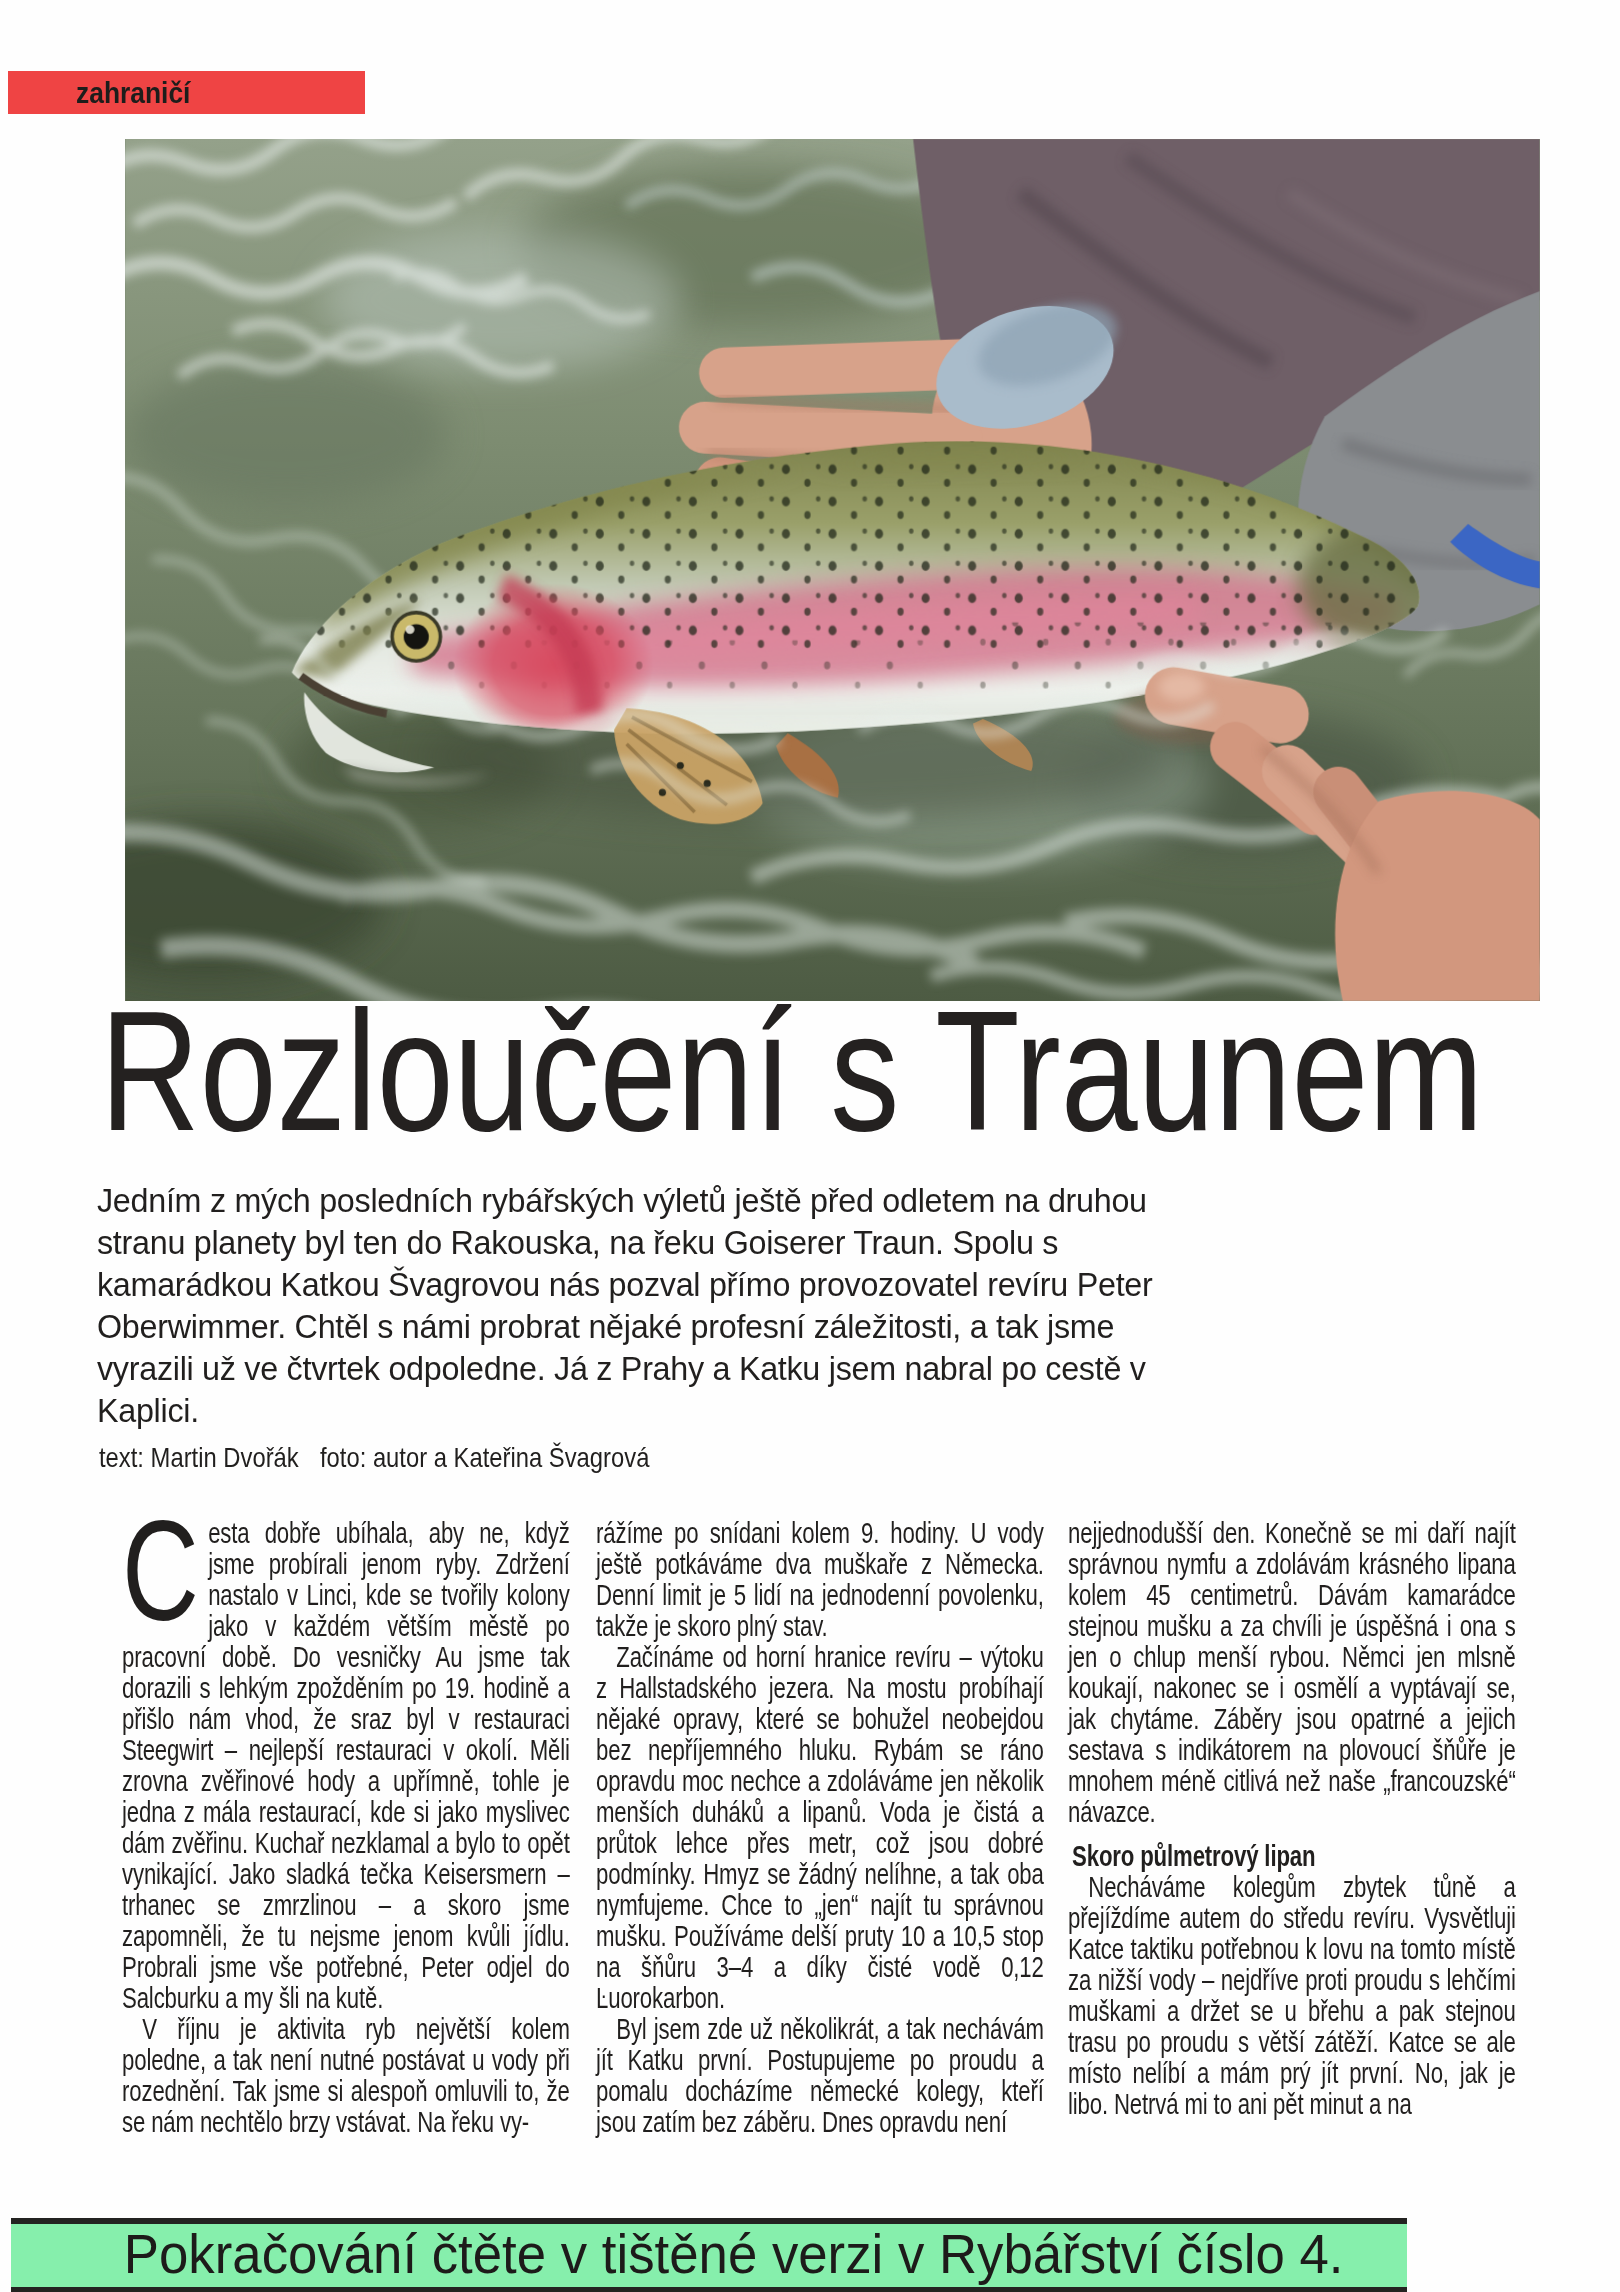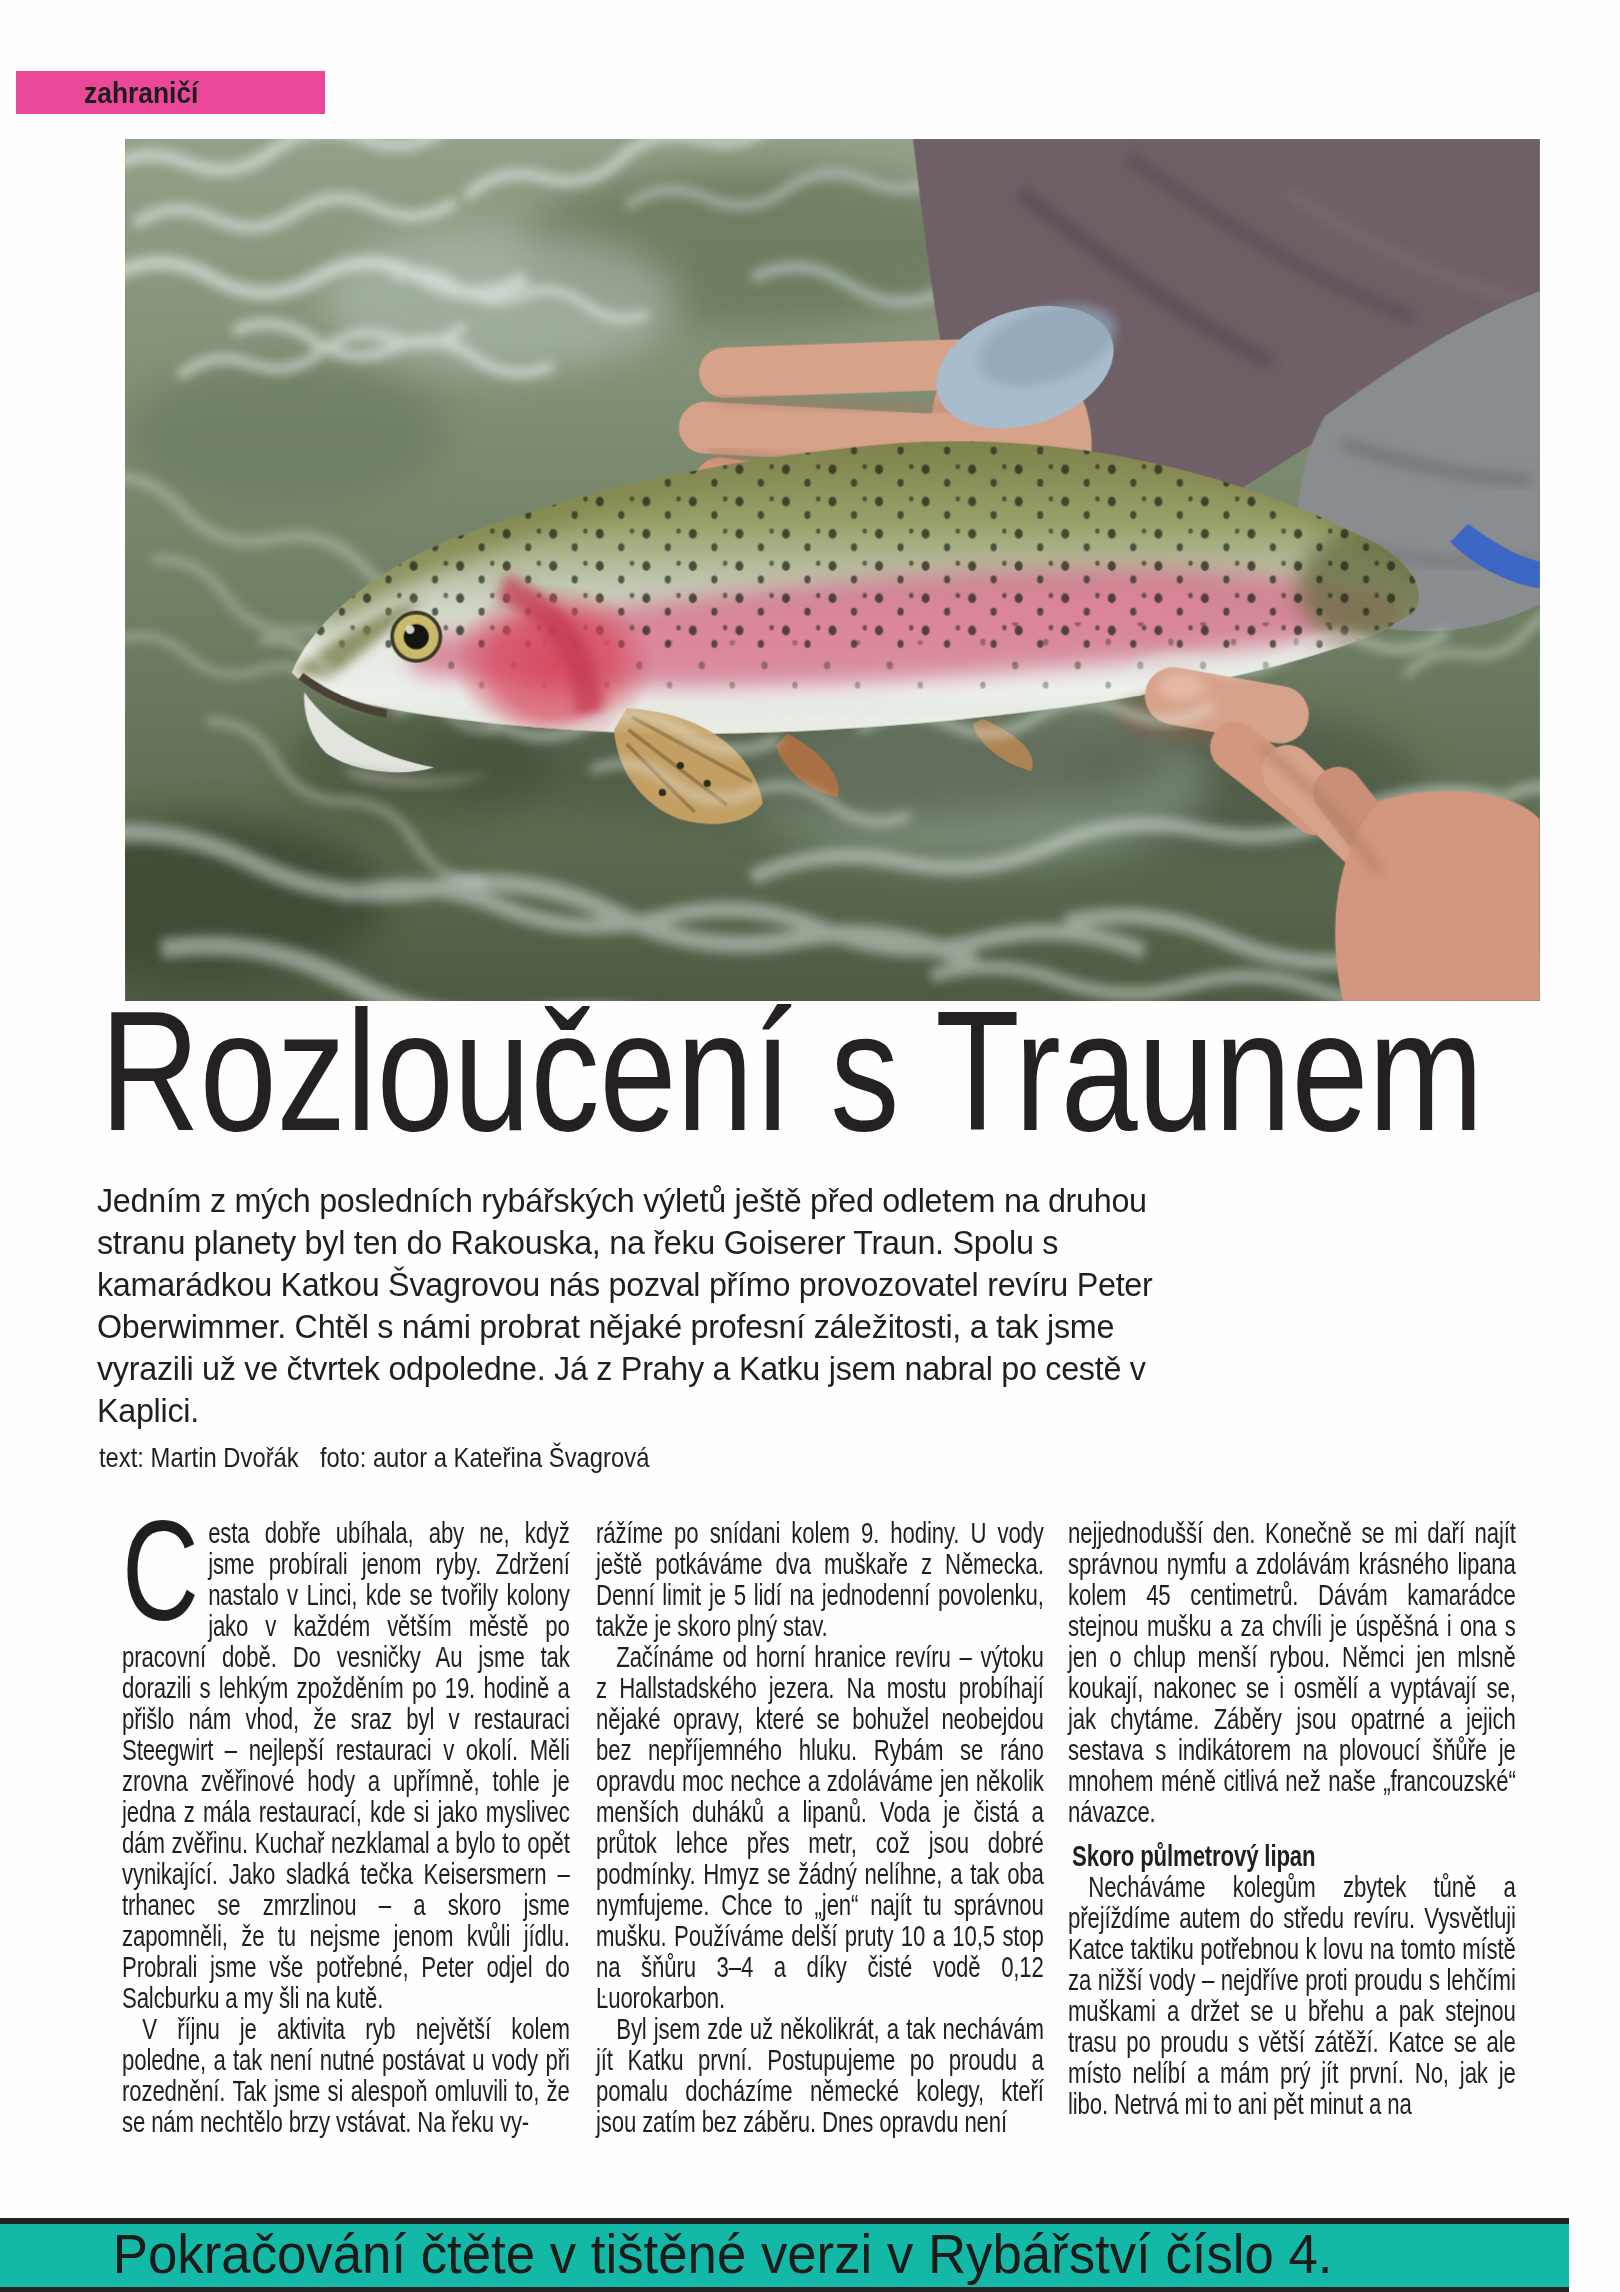--- a/index.html
+++ b/index.html
@@ -10,23 +10,23 @@
     color: #1d1d1b;
   }
   .page {
     position: relative;
     width: 1620px; height: 2293px;
     overflow: hidden;
     background: #fefefe;
   }
   
   .tab {
-    position: absolute; left: 16px; top: 71px;
-    width: 309px; height: 43px;
-    background: #ec4899;
+    position: absolute; left: 8px; top: 71px;
+    width: 357px; height: 43px;
+    background: #ef4444;
   }
   .tab .tab-label {
     display: inline-block;
     margin-left: 68px;
     font-weight: bold;
     font-size: 30px; line-height: 43px;
     transform: scaleX(0.88);
     transform-origin: 0 0;
     color: #1d1d1b;
     white-space: nowrap;
@@ -90,24 +90,24 @@
     margin: 3.6px 12.5px 0 0;
     color: #211f1e;
   }
   .subhead {
     margin: 12.5px 0 0 5.4px;
     font-size: 29.6px; line-height: 31px;
     font-weight: bold;
   }
   
   .footer {
-    position: absolute; left: 0; top: 2218px;
-    width: 1569px; height: 74px;
+    position: absolute; left: 11px; top: 2218px;
+    width: 1396px; height: 74px;
     box-sizing: border-box;
-    background: #14b8a6;
+    background: #86efac;
     border-top: 6.3px solid #232321;
     border-bottom: 5.4px solid #232321;
   }
   .footer svg { display: block; }
   .footer text {
     font-family: "Liberation Sans", sans-serif;
     font-size: 62px;
     fill: #1d1b1a;
   }
 </style>

